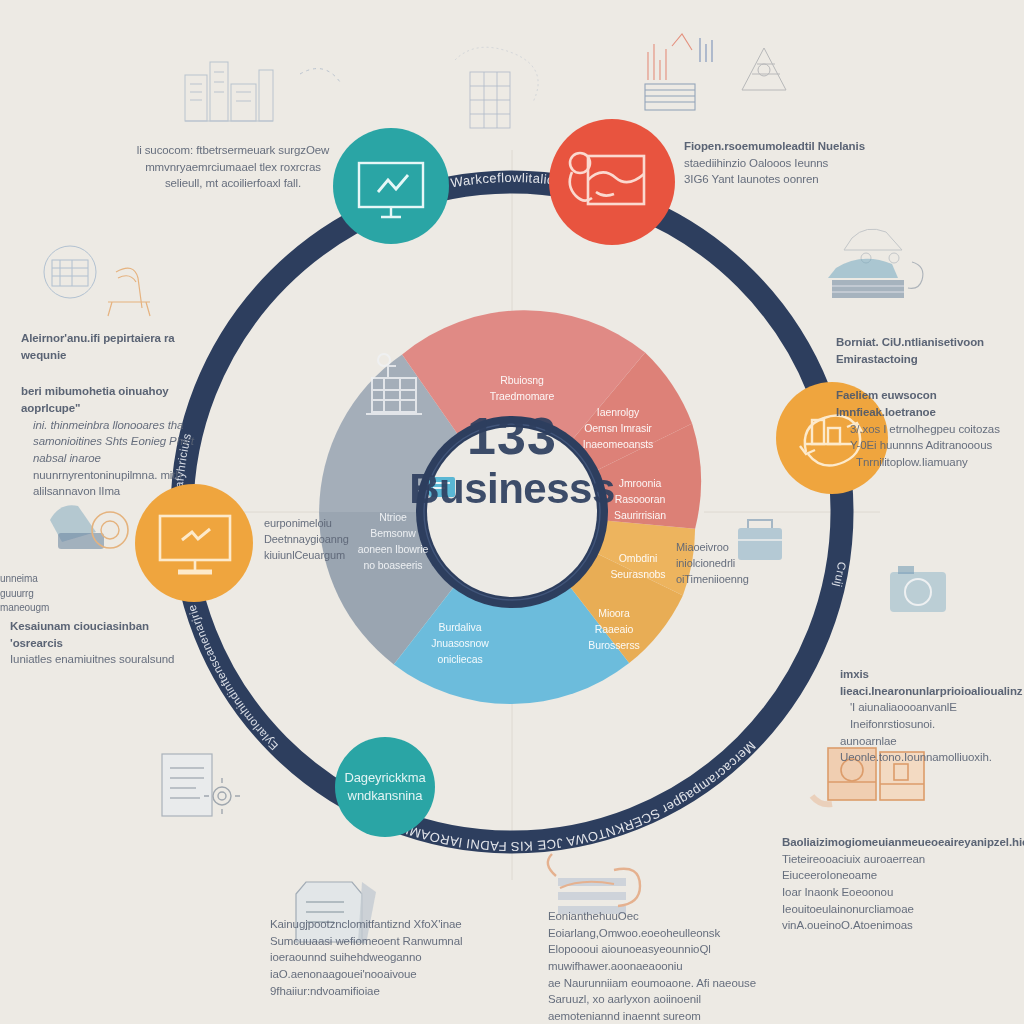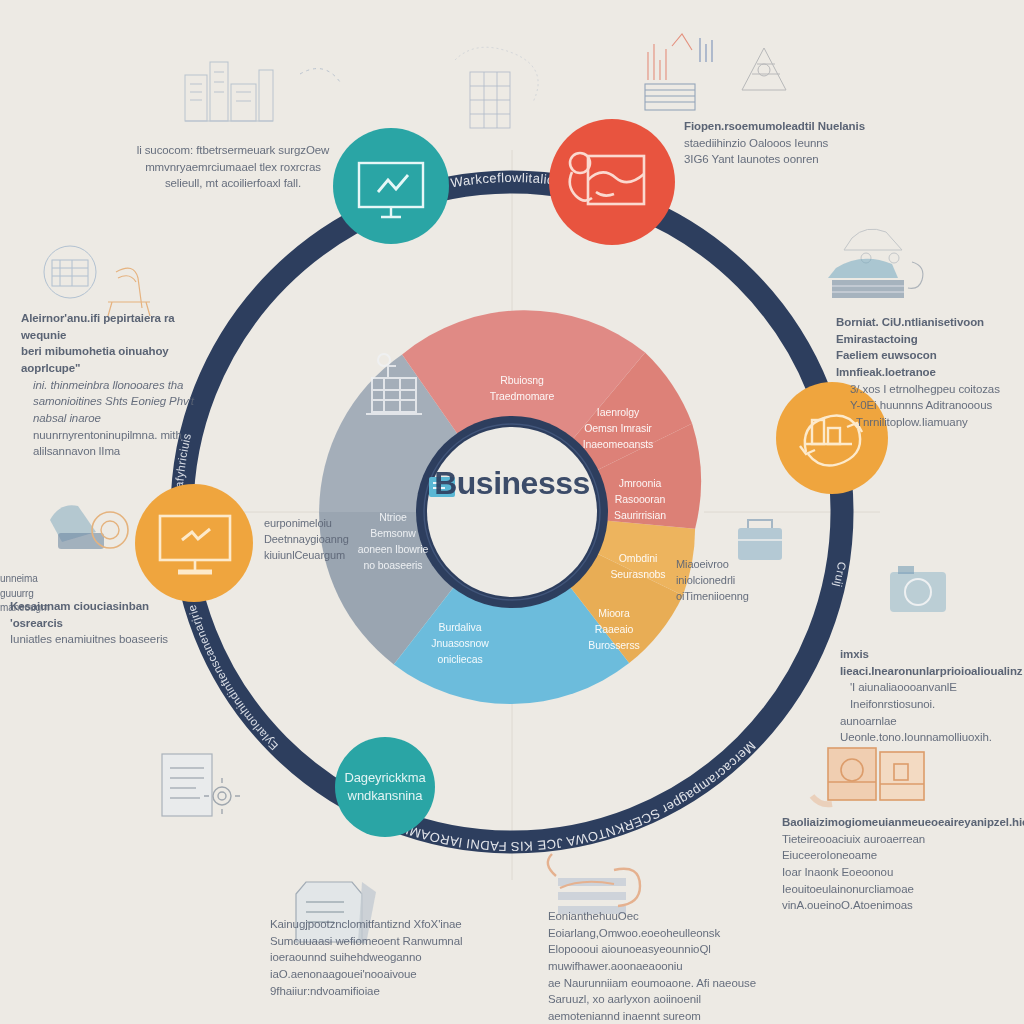--- a/index.html
+++ b/index.html
@@ -6,21 +6,21 @@
   body{
     width:1024px;height:1024px;overflow:hidden;
     background:#edeae4;
     font-family:"Liberation Sans", sans-serif;
     position:relative;
   }
   #stage{position:absolute;inset:0;}
   svg.layer{position:absolute;left:0;top:0;width:1024px;height:1024px;}
 
   .txtblock{position:absolute;color:#5b6475;font-size:11.5px;line-height:1.45;}
-  .txtblock .hd{font-weight:bold;color:#4e586b;display:block;}
+  .txtblock .hd{font-weight:bold;color:#4e586b;display:block;margin-top:20px;}
   .txtblock .bl{display:block;}
   .ctr{text-align:center;}
   .lft{text-align:left;}
 
   .blurtext{
     filter:blur(0.45px);
     letter-spacing:-0.1px;
     opacity:.92;
   }
   .ringlabel{fill:#f2f3f6;font-size:13px;letter-spacing:.4px;}
@@ -29,21 +29,21 @@
   .seglabel-d{fill:#f4f6f8;font-size:10.5px;}
 
   #center-num{
     position:absolute;width:220px;text-align:center;
     left:402px;top:406px;
     font-size:52px;font-weight:bold;color:#2e3f5f;letter-spacing:1px;
   }
   #center-word{
     position:absolute;width:260px;text-align:center;
     left:382px;top:465px;
-    font-size:32px;font-weight:bold;color:#2e3f5f;letter-spacing:-0.5px;
+    font-size:42px;font-weight:bold;color:#2e3f5f;letter-spacing:-0.5px;
   }
   #center-chip{
     position:absolute;left:429px;top:477px;width:26px;height:20px;
     background:#5ab7d4;border-radius:2px;
   }
   #center-chip::before{content:"";position:absolute;left:4px;top:5px;width:17px;height:2px;background:#eaf6fa;}
   #center-chip::after{content:"";position:absolute;left:4px;top:10px;width:12px;height:2px;background:#eaf6fa;}
 </style>
 </head>
 <body>
@@ -301,39 +301,40 @@
       <text class="seglabel" x="460" y="647" text-anchor="middle">Jnuasosnow</text>
       <text class="seglabel" x="460" y="663" text-anchor="middle">onicliecas</text>
 
       <text class="seglabel-d" x="393" y="521" text-anchor="middle">Ntrioe</text>
       <text class="seglabel-d" x="393" y="537" text-anchor="middle">Bemsonw</text>
       <text class="seglabel-d" x="393" y="553" text-anchor="middle">aoneen Ibowrie</text>
       <text class="seglabel-d" x="393" y="569" text-anchor="middle">no boaseeris</text>
     </g>
   </svg>
 
+  <div id="center-num" class="blurtext">133</div>
   <div id="center-chip"></div>
   <div id="center-word" class="blurtext">Businesss</div>
 
   <div class="txtblock ctr blurtext" style="left:133px;top:142px;width:200px;">
     <span class="bl">li sucocom: ftbetrsermeuark surgzOew</span>
     <span class="bl">mmvnryaemrciumaael tlex roxrcras</span>
     <span class="bl">selieull, mt acoilierfoaxl fall.</span>
   </div>
 
   <div class="txtblock lft blurtext" style="left:21px;top:310px;width:180px;">
     <span class="hd">Aleirnor'anu.ifi pepirtaiera ra wequnie</span>
     <span class="hd">beri mibumohetia oinuahoy aoprlcupe"</span>
     <span class="bl" style="padding-left:12px;font-style:italic;">ini. thinmeinbra llonooares tha samonioitines Shts Eonieg Phv't nabsal inaroe</span>
     <span class="bl" style="padding-left:12px;">nuunrnyrentoninupilmna. mith alilsannavon lIma</span>
   </div>
 
   <div class="txtblock lft blurtext" style="left:10px;top:598px;width:190px;">
     <span class="hd">Kesaiunam ciouciasinban 'osrearcis</span>
-    <span class="bl">Iuniatles enamiuitnes boaseeris</span>
+    <span class="bl">Iuniatles enamiuitnes souralsund</span>
   </div>
 
   <div class="txtblock lft blurtext" style="left:684px;top:118px;width:200px;">
     <span class="hd">Fiopen.rsoemumoleadtil Nuelanis</span>
     <span class="bl">staediihinzio Oalooos Ieunns</span>
     <span class="bl">3IG6 Yant Iaunotes oonren</span>
   </div>
 
   <div class="txtblock lft blurtext" style="left:836px;top:314px;width:190px;">
     <span class="hd">Borniat. CiU.ntlianisetivoon Emirastactoing</span>
@@ -366,21 +367,21 @@
     <span class="bl" style="padding-left:12px;">Elopoooui aiounoeasyeounnioQl muwifhawer.aoonaeaooniu</span>
     <span class="bl" style="padding-left:12px;">ae Naurunniiam eoumoaone. Afi naeouse  Saruuzl, xo aarlyxon aoiinoenil aemoteniannd inaennt sureom ;Talouaernorounumnreoitierpunuanto</span>
   </div>
 
   <div class="txtblock lft blurtext" style="left:0px;top:572px;width:96px;font-size:10px;">
     <span class="bl">unneima</span>
     <span class="bl">guuurrg</span>
     <span class="bl">maneougm</span>
   </div>
 
-  <div class="txtblock lft blurtext" style="left:676px;top:557px;width:112px;font-size:11px;">
+  <div class="txtblock lft blurtext" style="left:676px;top:540px;width:112px;font-size:11px;">
     <span class="bl">Miaoeivroo</span>
     <span class="bl">iniolcionedrli</span>
     <span class="bl">oiTimeniioenng</span>
   </div>
 
   <div class="txtblock lft blurtext" style="left:264px;top:516px;width:120px;font-size:11px;">
     <span class="bl">eurponimeloiu</span>
     <span class="bl">Deetnnaygioanng</span>
     <span class="bl">kiuiunlCeuargum</span>
   </div>

